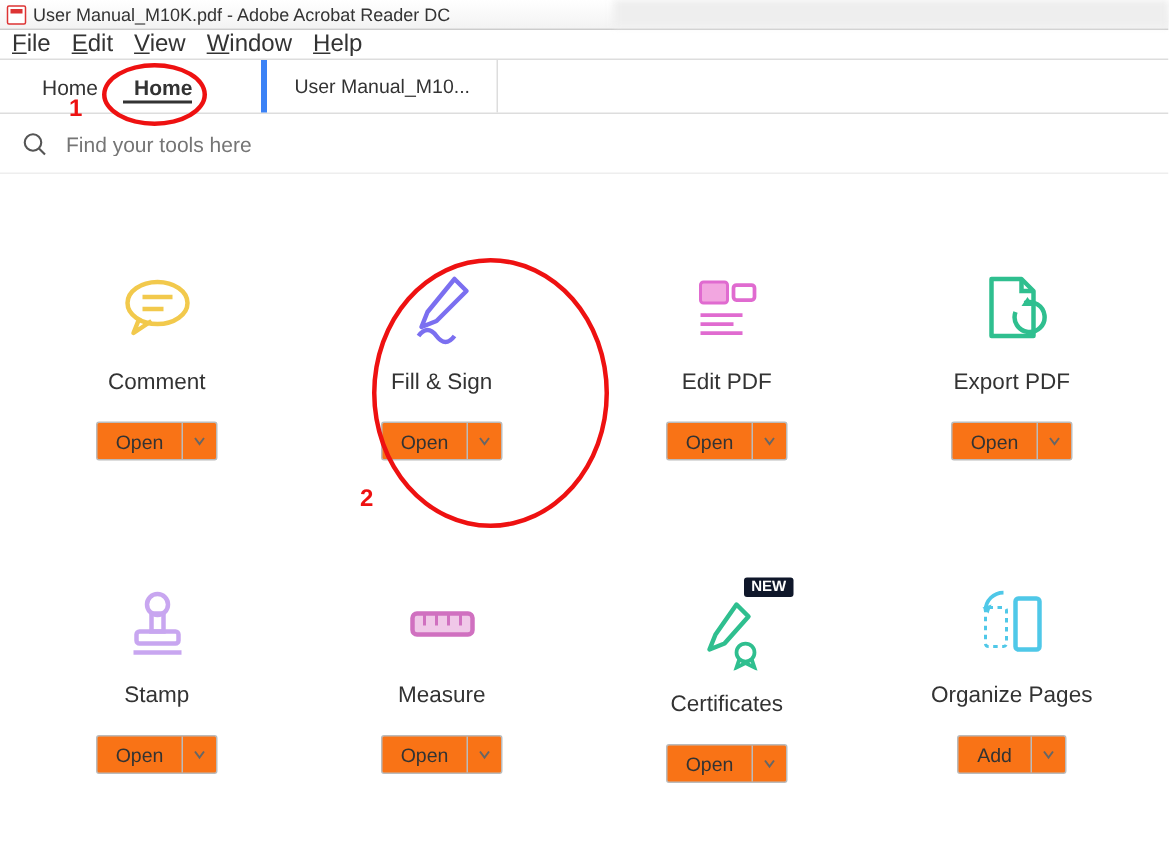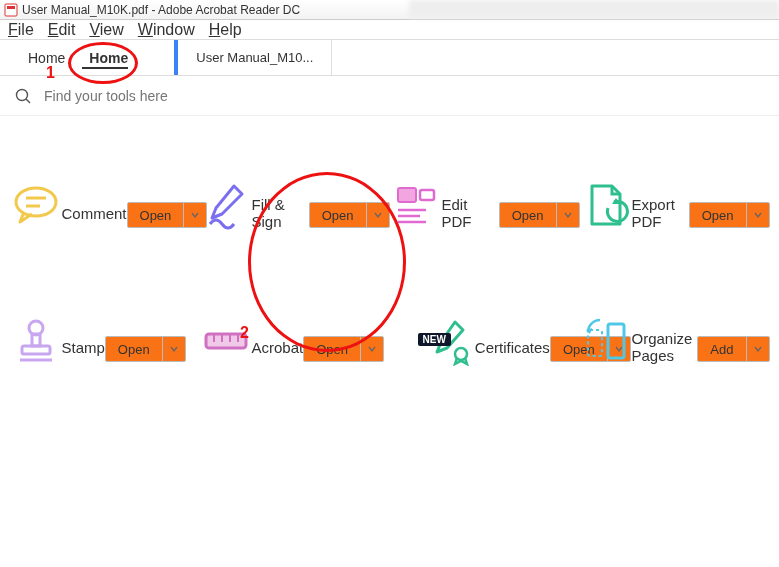--- a/index.html
+++ b/index.html
@@ -98,21 +98,21 @@
   }
   .tool-area {
     padding-top: 64px;
     display: grid;
     grid-template-columns: repeat(4, 190px);
     justify-content: center;
     row-gap: 82px;
   }
   .tool {
     display: flex;
-    flex-direction: row;
+    flex-direction: column;
     align-items: center;
   }
   .tool-icon {
     width: 52px; height: 52px;
     display: flex; align-items:center; justify-content:center;
   }
   .tool-label {
     margin-top: 14px;
     font-size: 15px;
     color: #333;
@@ -327,21 +327,21 @@
   <div class="tool">
     <div class="tool-icon">
       <svg width="52" height="52" viewBox="0 0 52 52">
           <rect x="6" y="20" width="40" height="14" rx="3" fill="#f0c8e8" stroke="#d070c0" stroke-width="3"></rect>
           <line x1="14" y1="20" x2="14" y2="28" stroke="#d070c0" stroke-width="2"></line>
           <line x1="22" y1="20" x2="22" y2="28" stroke="#d070c0" stroke-width="2"></line>
           <line x1="30" y1="20" x2="30" y2="28" stroke="#d070c0" stroke-width="2"></line>
           <line x1="38" y1="20" x2="38" y2="28" stroke="#d070c0" stroke-width="2"></line>
         </svg>
     </div>
-    <div class="tool-label">Acrobat</div>
+    <div class="tool-label">Measure</div>
     <div class="open-split">
       <div class="open-main">Open</div>
       <div class="open-caret">
         <svg width="8" height="8" viewBox="0 0 8 8">
             <path d="M1 2 L4 6 L7 2" fill="none" stroke="#666" stroke-width="1.3"></path>
           </svg>
       </div>
     </div>
   </div>
 

